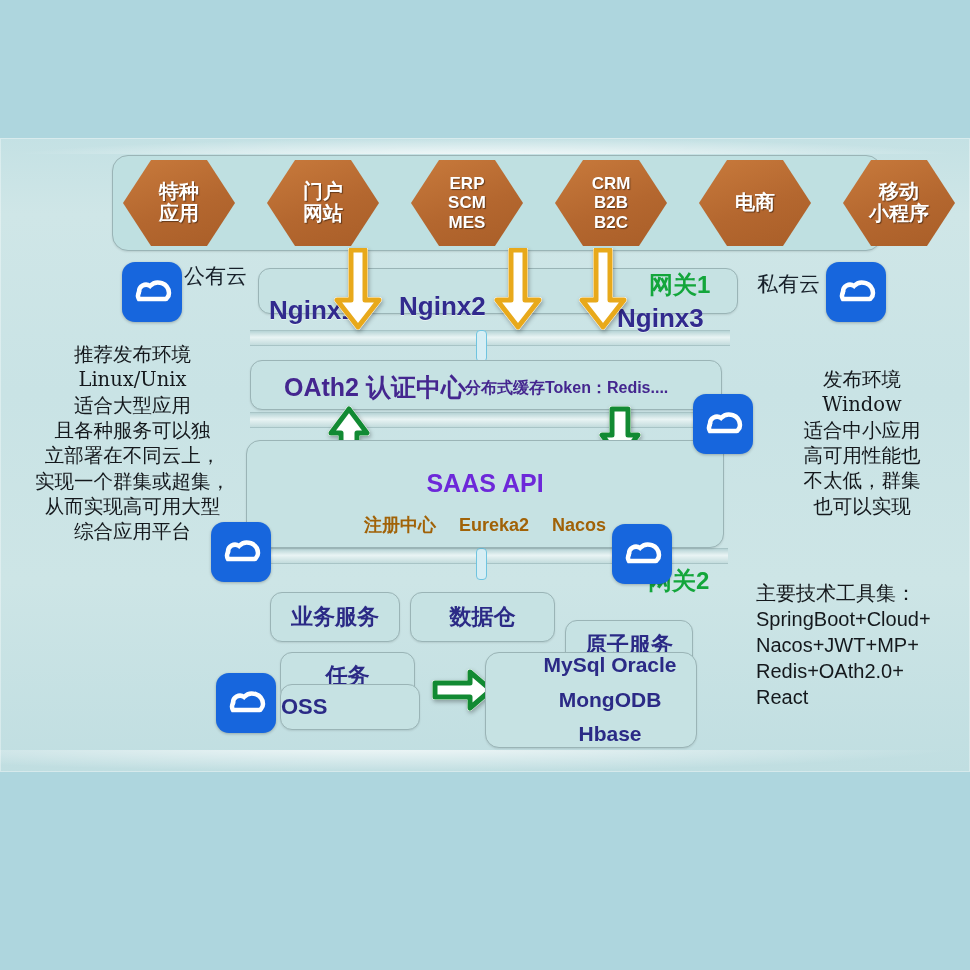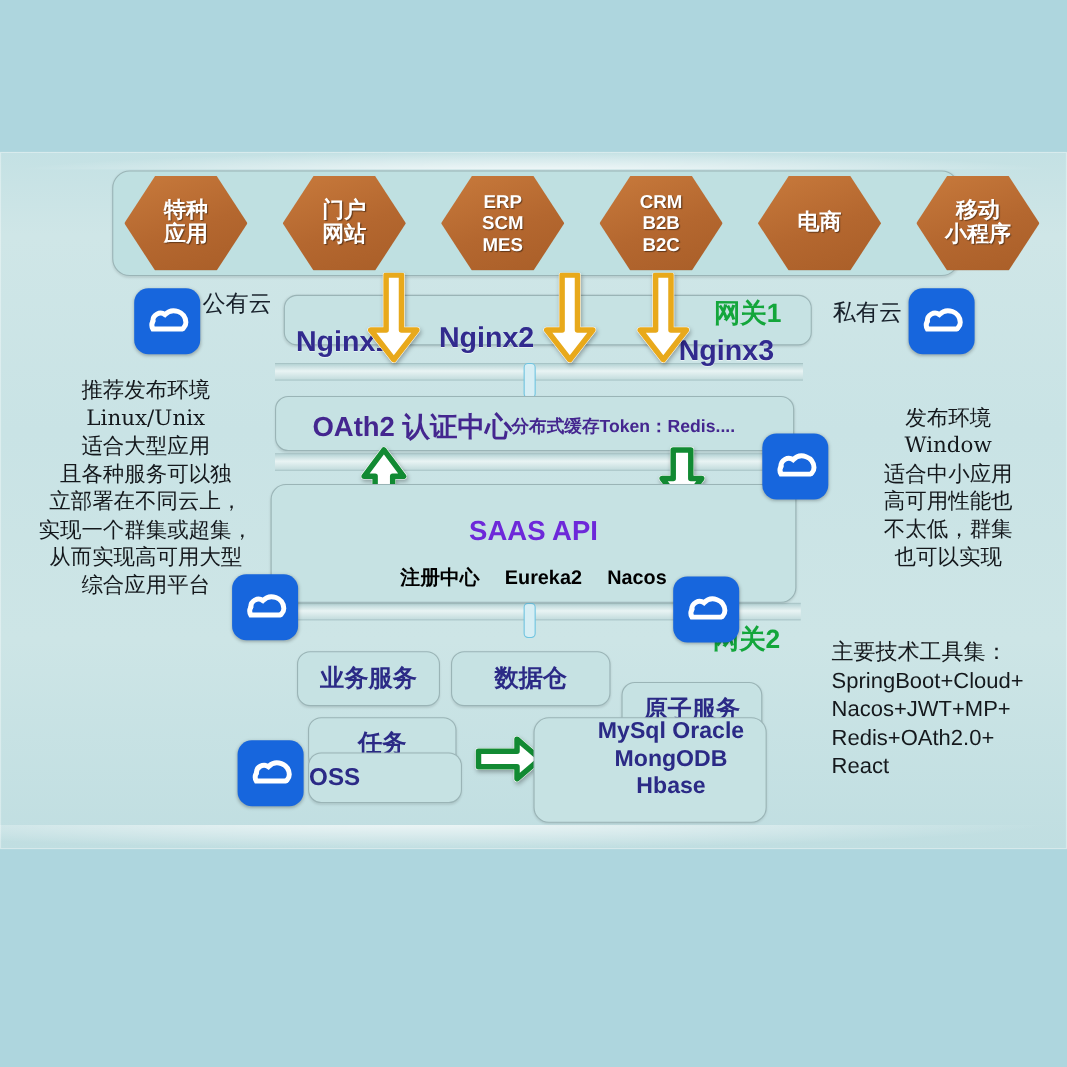--- a/index.html
+++ b/index.html
@@ -29,21 +29,21 @@
   .panel{
     position:absolute;box-sizing:border-box;
     background:#bfdfe0;
     border:1.5px solid #9ab4b6;
     border-radius:14px;
     box-shadow:0 1px 2px rgba(0,0,0,.10);
   }
   .panel.lite{background:#c6e2e3;}
 
   
-  #hexrow{left:102px;top:155px;width:770px;height:96px;border-radius:16px;
+  #hexrow{left:112px;top:155px;width:770px;height:96px;border-radius:16px;
           background:#bfe0e1;display:flex;align-items:center;justify-content:space-between;
           padding:12px 10px;gap:32px;}
   .hex{
     position:relative;width:112px;height:86px;flex:0 0 112px;
     background:linear-gradient(160deg,#c87a3c 0%,#b4672f 55%,#a95e28 100%);
     clip-path:polygon(25% 0%,75% 0%,100% 50%,75% 100%,25% 100%,0% 50%);
     display:flex;align-items:center;justify-content:center;
     filter:drop-shadow(1px 2px 2px rgba(0,0,0,.35));
   }
   .hex span{
@@ -66,38 +66,38 @@
   #gw1{position:absolute;left:390px;top:0px;color:#13a63b;font-weight:bold;font-size:24px;}
 
   
   #oauthbar{left:250px;top:360px;width:472px;height:50px;border-radius:12px;}
   #oauthtitle{position:absolute;left:14px;top:10px;color:#44268f;font-weight:bold;font-size:25px;margin-left:19px;}
   #tokentxt{position:absolute;left:214px;top:17px;color:#44268f;font-weight:bold;font-size:16px;}
 
   
   #saaspanel{left:246px;top:440px;width:478px;height:108px;border-radius:14px;}
   #saastitle{position:absolute;left:0;right:0;top:28px;text-align:center;color:#6d28d9;font-weight:bold;font-size:25px;}
-  #saassub{position:absolute;left:0;right:0;top:72px;text-align:center;color:#000000;font-weight:bold;font-size:18px;}
+  #saassub{position:absolute;left:0;right:0;top:72px;text-align:center;color:#a16207;font-weight:bold;font-size:18px;}
   #saassub span{margin:0 9px;}
 
   
   .svc{height:50px;border-radius:12px;display:flex;align-items:center;justify-content:center;}
   .svc span{color:#2b2a86;font-weight:bold;font-size:22px;}
   #svc0{left:270px;top:592px;width:130px;}
   #svc1{left:410px;top:592px;width:145px;}
   #svc2{left:565px;top:620px;width:128px;}
 
   
   #task{left:280px;top:652px;width:135px;height:48px;border-radius:12px;display:flex;align-items:center;justify-content:center;}
   #oss {left:280px;top:684px;width:140px;height:46px;border-radius:12px;display:flex;align-items:center;justify-content:flex-start;}
   #task span,#oss span{color:#2b2a86;font-weight:bold;font-size:22px;}
 
   
   #dbbox{left:485px;top:652px;width:212px;height:96px;border-radius:14px;
-         display:flex;flex-direction:column;align-items:center;justify-content:flex-start;padding-left:38px;}
+         display:flex;flex-direction:column;align-items:center;justify-content:space-between;padding-left:38px;}
   #dbbox div{color:#2b2a86;font-weight:bold;font-size:21px;line-height:1.18;text-align:center;}
 
   
   .cloud{position:absolute;width:60px;height:60px;border-radius:13px;
          background:#1766dd;box-shadow:0 1px 3px rgba(0,0,0,.25);}
   .cloud svg{position:absolute;left:7px;top:10px;}
 
   
   .cloudlabel{position:absolute;font-size:21px;color:#17202a;font-family:"DejaVu Serif","Liberation Serif",serif;}
 

